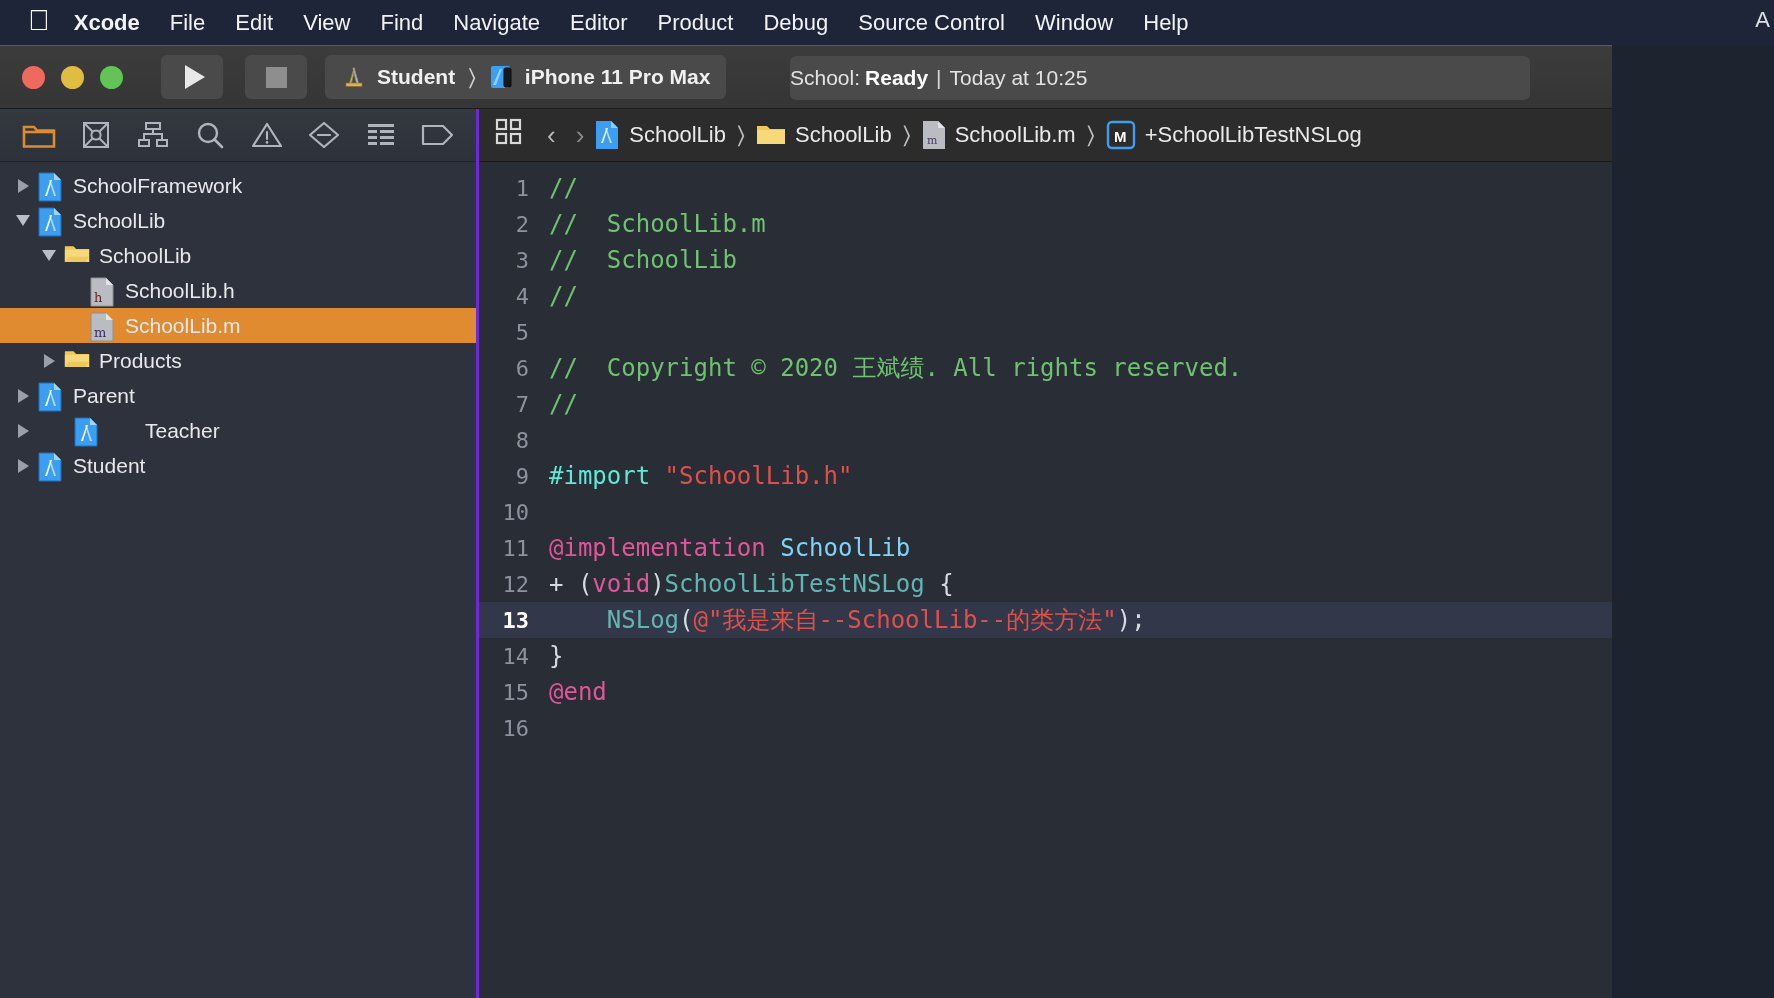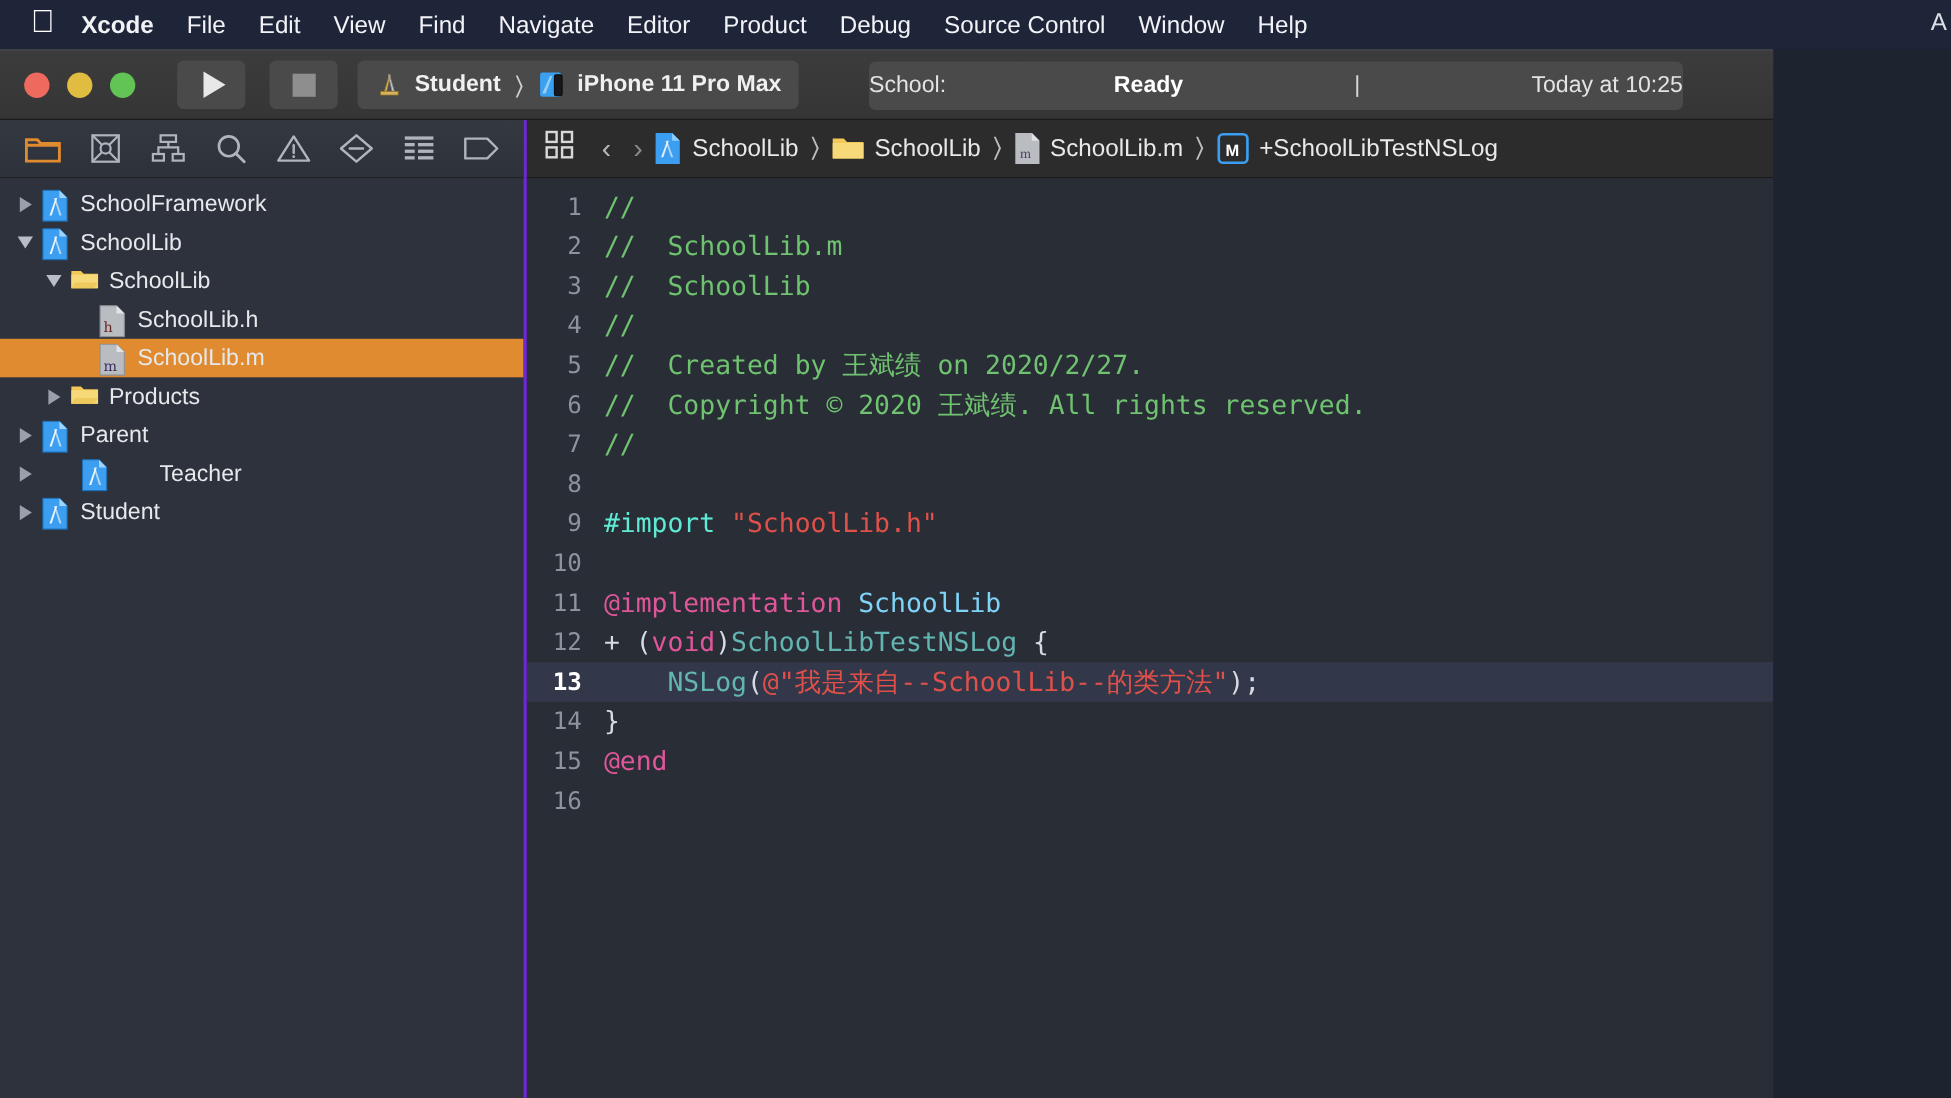--- a/index.html
+++ b/index.html
@@ -91,21 +91,21 @@
     font-weight: bold;
     white-space: nowrap;
   }
   .chev-sep { color: #cfcfcf; font-weight: normal; font-size: 23px; margin: 0 3px; }
 
   .status-box {
     position: absolute; left: 790px; top: 10px;
     width: 740px; height: 44px;
     background: #4a4a4a;
     border-radius: 6px;
-    display: flex; align-items: center; justify-content: space-between;
+    display: flex; align-items: center; justify-content: flex-start;
     color: #e3e3e3;
     font-size: 21px;
   }
   .status-box b { color: #ffffff; margin: 0 6px 0 5px; }
   .status-sep { margin: 0 8px 0 2px; color:#d8d8d8; }
 
   
   .body-split { display: flex; height: 890px; }
 
   
@@ -475,21 +475,21 @@
           <span>+SchoolLibTestNSLog</span>
         </span>
       </div>
 
       <div class="code-area">
 
       <div class="cline"><span class="lno">1</span><span class="ctext"><span class="c-comment">//</span></span></div>
           <div class="cline"><span class="lno">2</span><span class="ctext"><span class="c-comment">//  SchoolLib.m</span></span></div>
           <div class="cline"><span class="lno">3</span><span class="ctext"><span class="c-comment">//  SchoolLib</span></span></div>
           <div class="cline"><span class="lno">4</span><span class="ctext"><span class="c-comment">//</span></span></div>
-          <div class="cline"><span class="lno">5</span><span class="ctext"><span class="c-comment">//  Created by 王斌绩 on 2020/2/27.</span></span></div>
+          <div class="cline"><span class="lno">5</span></div>
           <div class="cline"><span class="lno">6</span><span class="ctext"><span class="c-comment">//  Copyright © 2020 王斌绩. All rights reserved.</span></span></div>
           <div class="cline"><span class="lno">7</span><span class="ctext"><span class="c-comment">//</span></span></div>
           <div class="cline"><span class="lno">8</span><span class="ctext"></span></div>
           <div class="cline"><span class="lno">9</span><span class="ctext"><span class="c-pre">#import </span><span class="c-string">"SchoolLib.h"</span></span></div>
           <div class="cline"><span class="lno">10</span><span class="ctext"></span></div>
           <div class="cline"><span class="lno">11</span><span class="ctext"><span class="c-keyword">@implementation </span><span class="c-type">SchoolLib</span></span></div>
           <div class="cline"><span class="lno">12</span><span class="ctext"><span class="c-plain">+ (</span><span class="c-keyword">void</span><span class="c-plain">)</span><span class="c-fn">SchoolLibTestNSLog</span><span class="c-plain"> {</span></span></div>
           <div class="cline current"><span class="lno">13</span><span class="ctext"><span class="c-plain">    </span><span class="c-fn">NSLog</span><span class="c-plain">(</span><span class="c-string">@"我是来自--SchoolLib--的类方法"</span><span class="c-plain">);</span></span></div>
           <div class="cline"><span class="lno">14</span><span class="ctext"><span class="c-plain">}</span></span></div>
           <div class="cline"><span class="lno">15</span><span class="ctext"><span class="c-keyword">@end</span></span></div>

